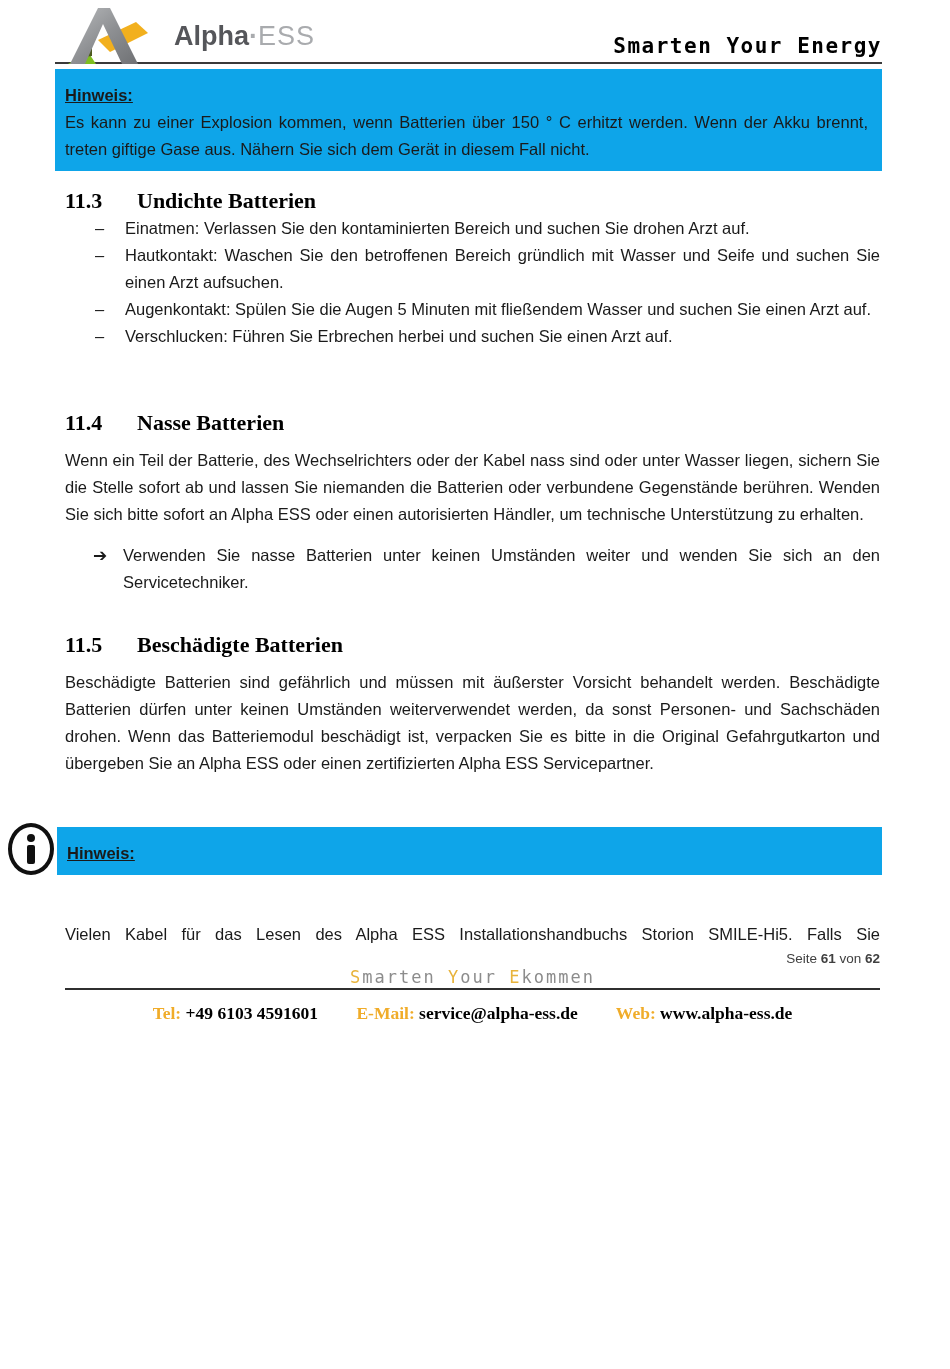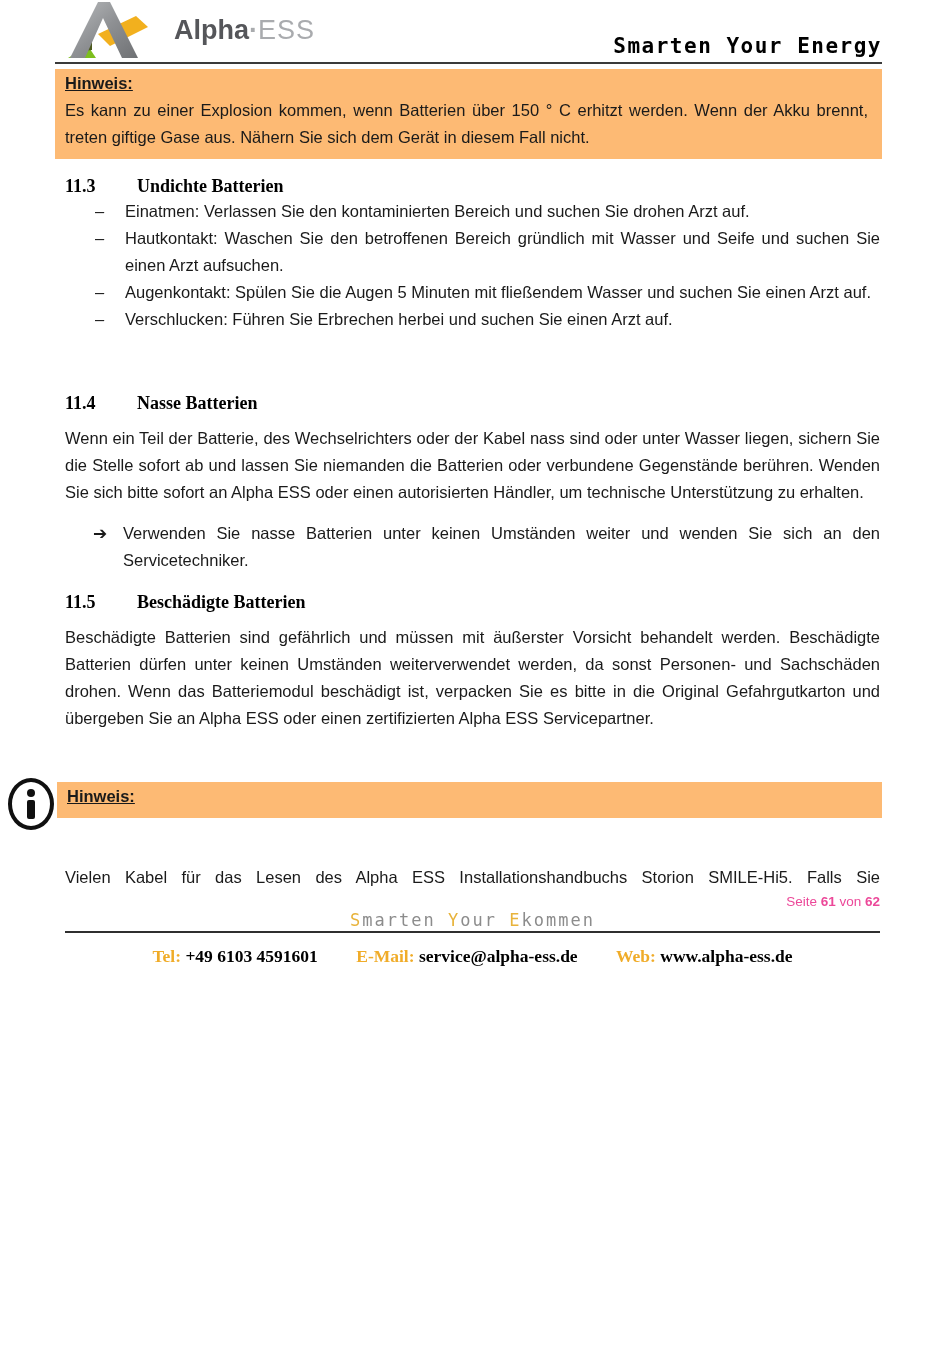--- a/index.html
+++ b/index.html
@@ -12,36 +12,36 @@
     overflow:hidden;
     font-size:16.5px;
   }
   
   .header{
     position:relative;
     height:62px;
     margin:0 68px 0 55px;
     border-bottom:2px solid #3a3a3a;
   }
-  .logo{position:absolute;left:3px;top:0;display:flex;align-items:center;gap:8px;}
+  .logo{position:absolute;left:3px;top:6px;display:flex;align-items:center;gap:8px;}
   .logo svg{display:block;}
   .logo-text{font-family:"Liberation Sans",sans-serif;font-weight:bold;font-size:27px;letter-spacing:0px;line-height:1;}
   .logo-alpha{color:#55565a;}
   .logo-dot{color:#a9abae;font-weight:bold;}
   .logo-ess{color:#a9abae;font-weight:normal;letter-spacing:1px;}
   .slogan-top{
     position:absolute;right:0;bottom:4px;
     font-family:"DejaVu Sans Mono","Liberation Mono",monospace;
     font-weight:bold;font-size:21px;letter-spacing:1.5px;color:#000;
   }
   
   .note-box{
-    background:#fdba74;
+    background:#0ea5e9;
     margin:0 68px 0 55px;
-    padding:2px 14px 9px 10px;
+    padding:14px 14px 9px 10px;
   }
   .note-box.first{margin-top:5px;}
   .note-label{
     font-weight:bold;text-decoration:underline;
     font-size:16.5px;line-height:25px;display:inline-block;
   }
   .note-text{
     text-align:justify;line-height:26.5px;margin-top:1px;
   }
   .note2-wrap{position:relative;margin-top:50px;}
@@ -52,27 +52,27 @@
     background:#fff;
     display:flex;flex-direction:column;align-items:center;justify-content:center;
   }
   .info-dot{width:8px;height:8px;background:#101010;border-radius:50%;margin-bottom:3px;}
   .info-stem{width:8px;height:19px;background:#101010;border-radius:2px;}
   .note-box.second{margin-left:57px;}
   
   .content{margin:0 70px 0 65px;}
   .sec-heading{
     font-family:"Liberation Serif","DejaVu Serif",serif;
-    font-weight:bold;font-size:18px;color:#000;
+    font-weight:bold;font-size:22px;color:#000;
     display:flex;
   }
   .sec-num{width:72px;flex:0 0 72px;}
   .h113{margin-top:17px;}
   .h114{margin-top:60px;}
-  .h115{margin-top:18px;}
+  .h115{margin-top:36px;}
   .para{
     text-align:justify;line-height:27px;margin-top:11px;
   }
   .para.indented{margin-left:30px;}
   .dash-list{margin-left:30px;margin-top:1px;}
   .dash-item{
     position:relative;padding-left:30px;
     text-align:justify;line-height:27px;
   }
   .dash-glyph{position:absolute;left:0;top:0;}
@@ -82,41 +82,41 @@
   }
   .arrow-glyph{position:absolute;left:-2px;top:0;font-size:17px;}
   b.term{font-weight:normal;}
   
   .closing{
     margin:46px 70px 0 65px;
     text-align:justify;text-align-last:justify;line-height:27px;
   }
   .page-num{
     margin:1px 70px 0 65px;
-    text-align:right;font-size:13.5px;line-height:19px;color:#ec4899;
+    text-align:right;font-size:13.5px;line-height:19px;color:#404040;
   }
   .page-num b{font-weight:bold;}
   .slogan-bottom{
     text-align:center;
     font-family:"DejaVu Sans Mono","Liberation Mono",monospace;
     font-size:17px;letter-spacing:2px;color:#8c8c8c;line-height:19px;
     margin:0 70px 0 65px;
   }
   .slogan-bottom .gold{color:#e8b33b;}
   .footer-rule{
     border-top:2.5px solid #2f2f2f;
     margin:1px 70px 0 65px;
   }
   .contacts{
     margin:13px 70px 0 65px;
     text-align:center;
     font-family:"Liberation Serif","DejaVu Serif",serif;
     font-weight:bold;font-size:17.5px;color:#000;
   }
-  .contacts .group{white-space:nowrap;font-family:Liberation Serif, serif;}
+  .contacts .group{white-space:nowrap;}
   .contacts .gap{display:inline-block;width:34px;}
   .contact-label{color:#f0ac29;}
 </style>
 </head>
 <body>
 
 <div class="page">
 
   <div class="header">
     <div class="logo">

